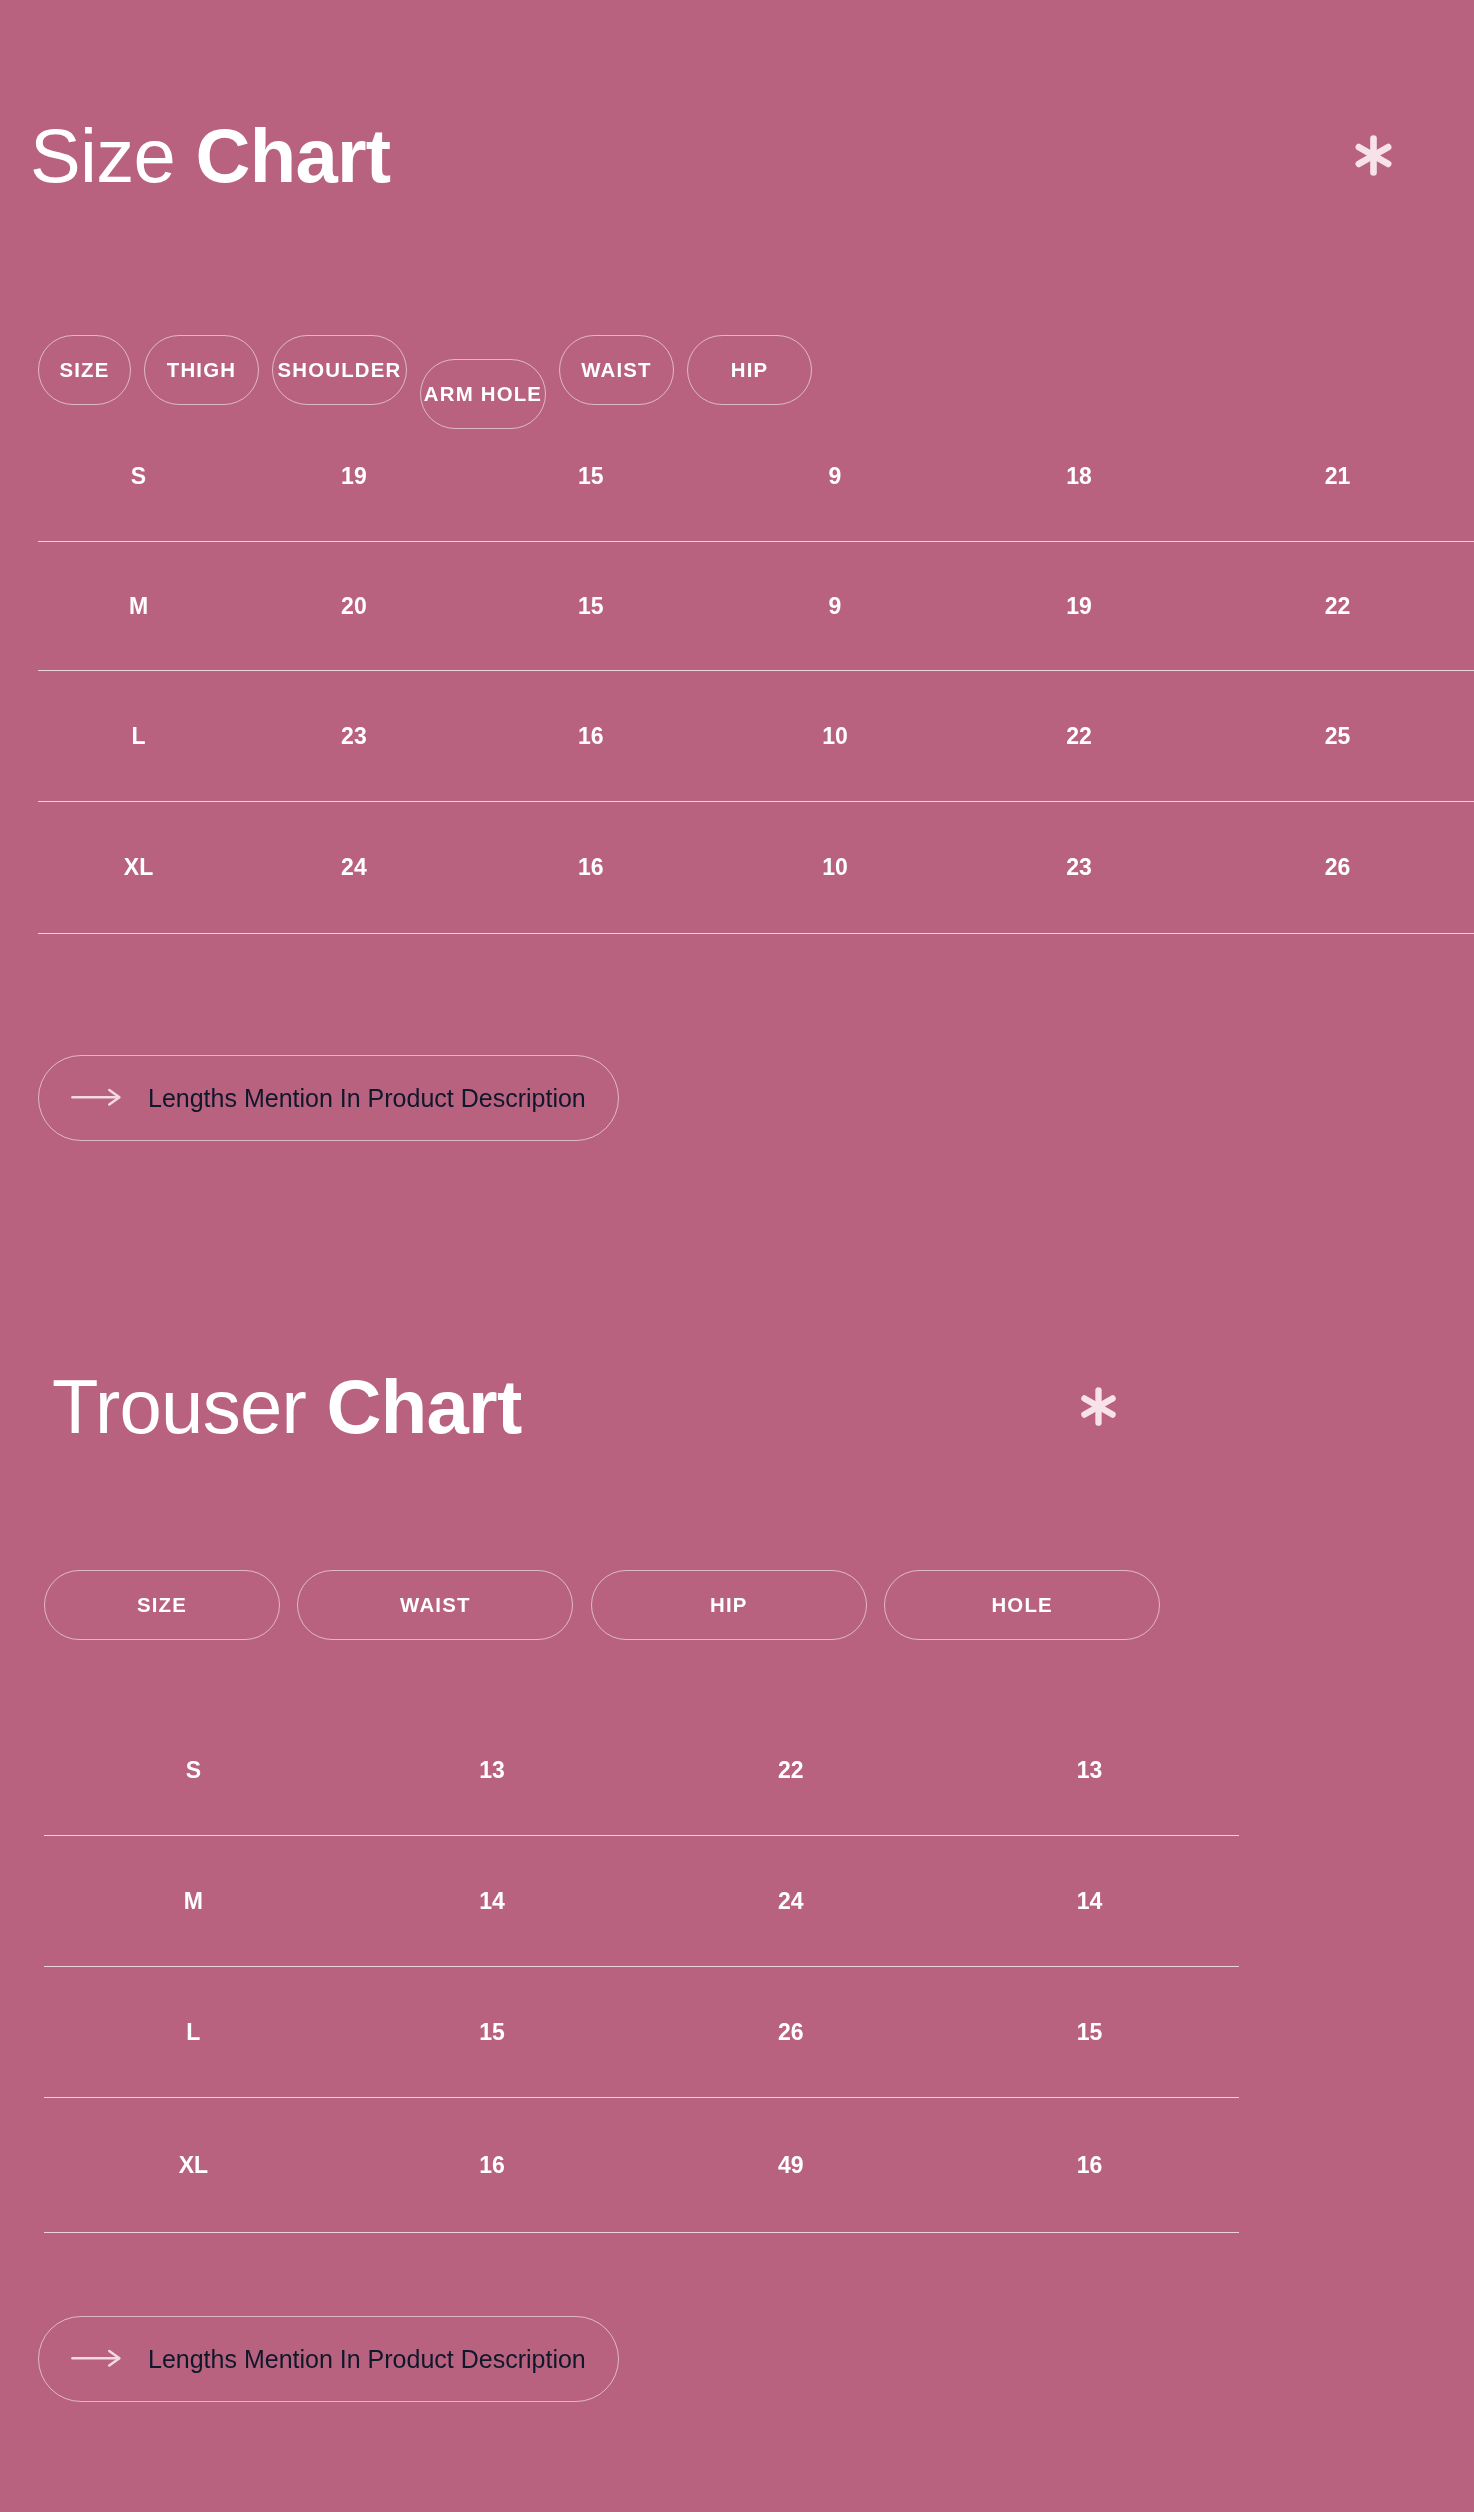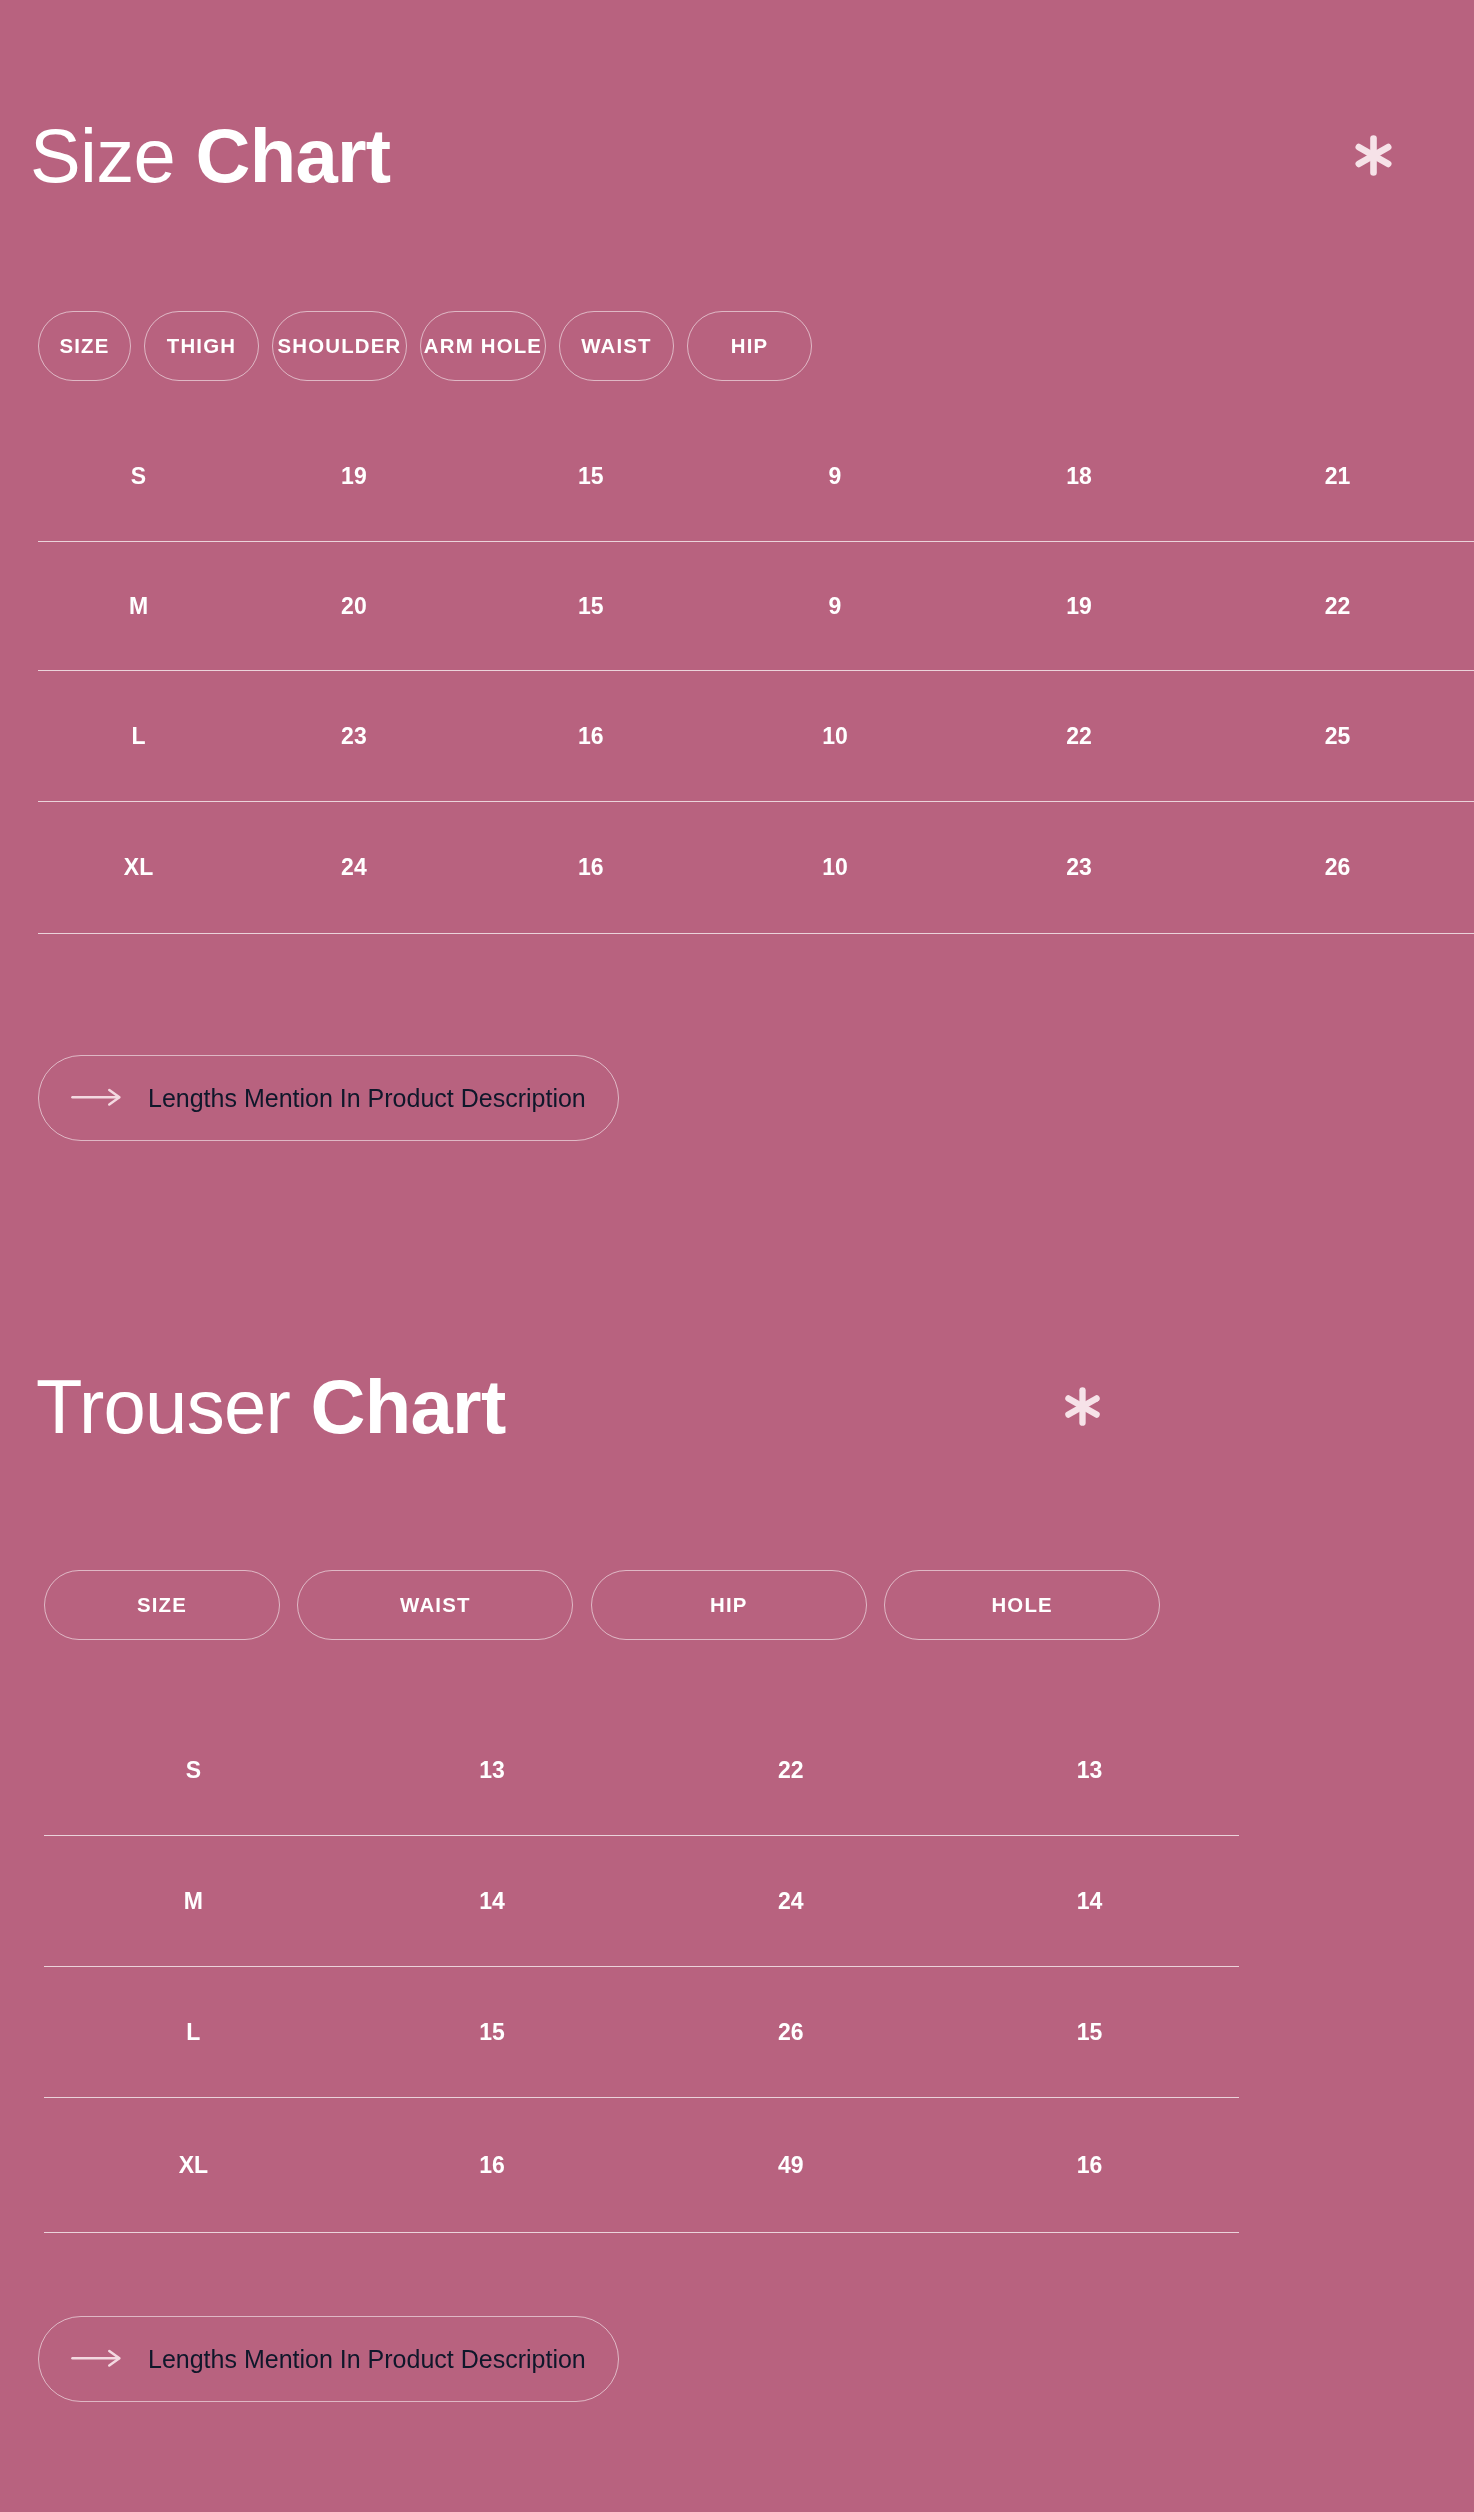--- a/index.html
+++ b/index.html
@@ -105,21 +105,21 @@
           <line x1="12" y1="43.5" x2="52" y2="20.5"></line>
         </g>
       </svg>
     </span>
   </div>
 
   <div class="pill-row" style="left:38px; top:311px; width:1367px; gap:13px;">
     <div class="pill" style="width:93px;">SIZE</div>
     <div class="pill" style="width:115px;">THIGH</div>
     <div class="pill" style="width:135px;">SHOULDER</div>
-    <div class="pill" style="width:126px;">ARM HOLE</div>
+    <div class="pill" style="width:126px;margin-top:48px;">ARM HOLE</div>
     <div class="pill" style="width:115px;">WAIST</div>
     <div class="pill" style="width:125px;">HIP</div>
   </div>
 
   <div class="table" style="left:38px; top:411px; width:1436px;">
     <div class="trow" style="height:131px;">
       <div class="tcell size-col" style="width:14%;">S</div>
       <div class="tcell" style="width:16%;">19</div>
       <div class="tcell" style="width:17%;">15</div>
       <div class="tcell" style="width:17%;">9</div>
@@ -157,21 +157,21 @@
       <svg width="52" height="20.4" viewBox="0 0 72 28">
         <g stroke="#f3d9e1" stroke-width="3.5" fill="none" stroke-linecap="round" stroke-linejoin="round">
           <line x1="2" y1="14" x2="66" y2="14"></line>
           <polyline points="53,4 67,14 53,24"></polyline>
         </g>
       </svg>
     </span>
     <span class="note-text">Lengths Mention In Product Description</span>
   </div>
 
-  <div class="section-head" style="left:36px; top:1367px; width:1069px; height:80px;">
+  <div class="section-head" style="left:52px; top:1367px; width:1069px; height:80px;">
     <div class="title">
       <span class="thin">Trouser</span>
       <span class="bold">Chart</span>
     </div>
     <span class="asterisk">
       <svg width="45" height="45" viewBox="0 0 64 64">
         <g stroke="#f6e2e8" stroke-width="9" stroke-linecap="round">
           <line x1="32" y1="9" x2="32" y2="55"></line>
           <line x1="12" y1="20.5" x2="52" y2="43.5"></line>
           <line x1="12" y1="43.5" x2="52" y2="20.5"></line>

